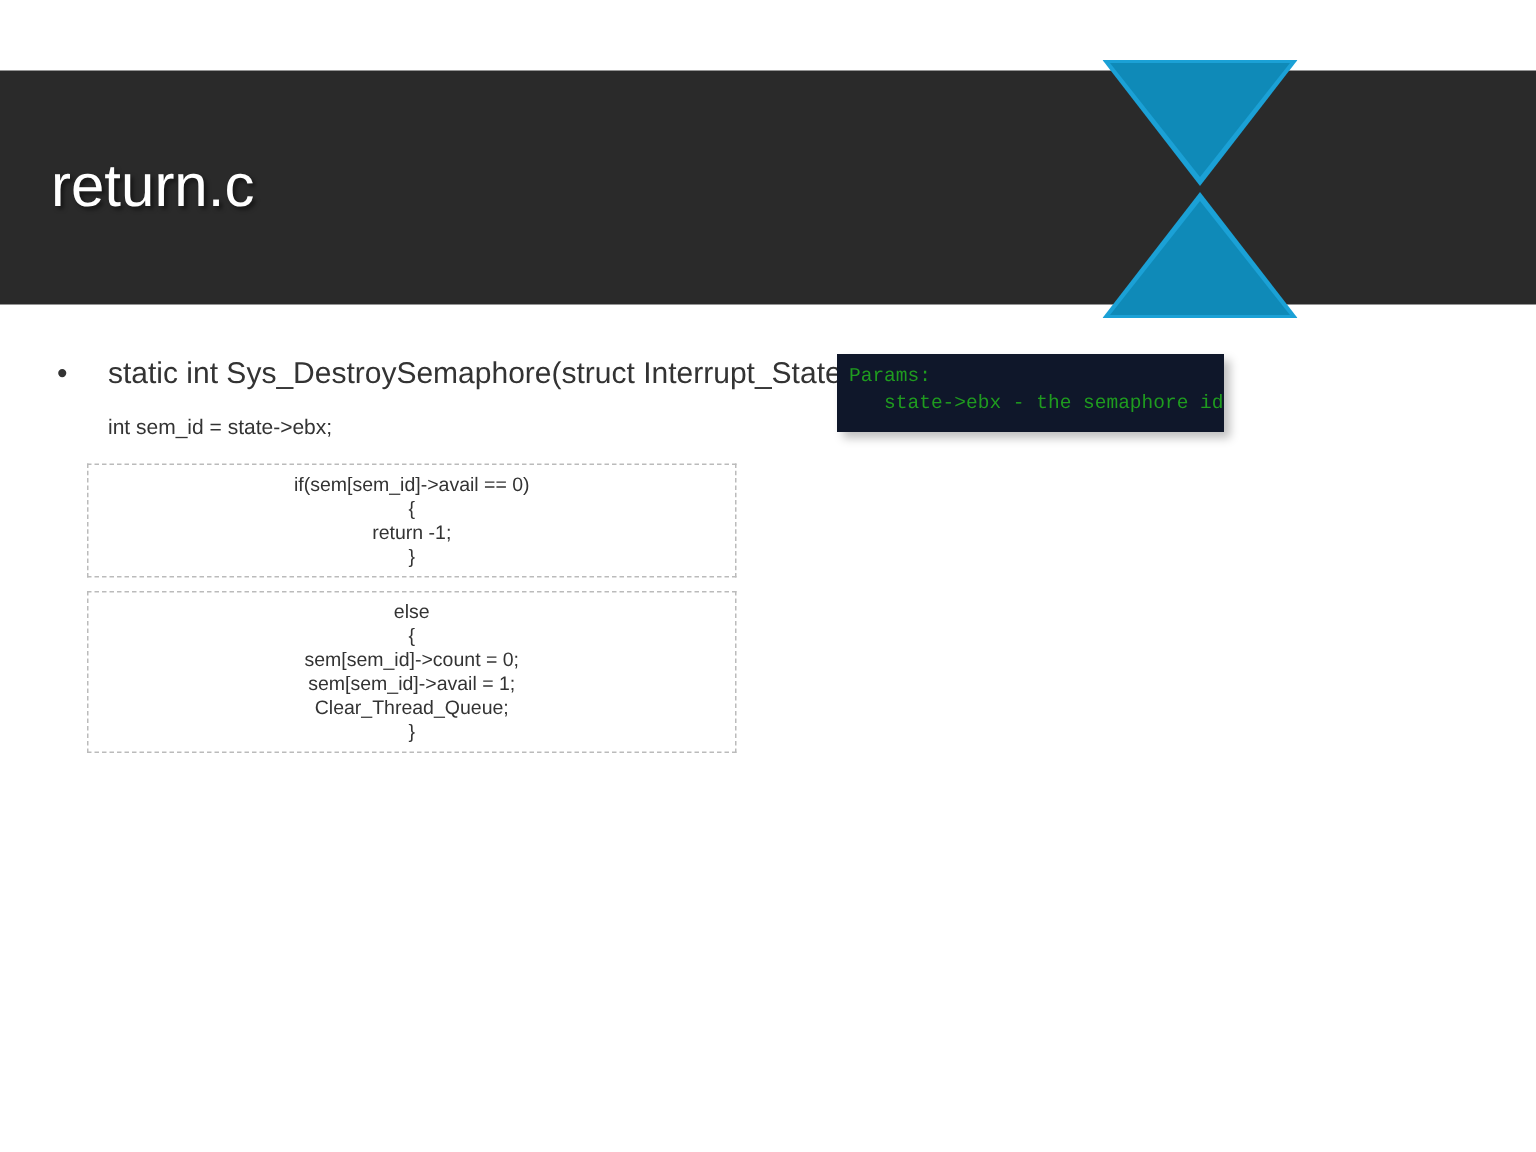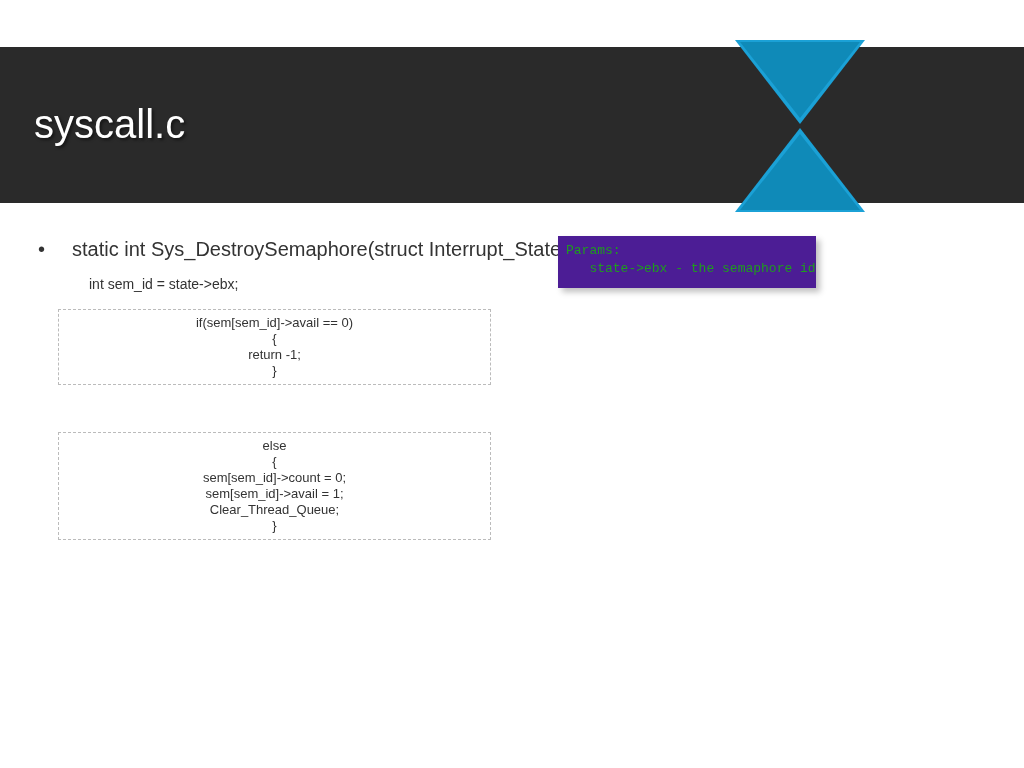--- a/index.html
+++ b/index.html
@@ -56,57 +56,57 @@
     font-size: 20px;
     color: #333;
     line-height: 26px;
   }
   .params-box {
     position: absolute;
     top: 236px;
     left: 558px;
     width: 258px;
     padding: 6px 8px 10px 8px;
-    background: #4c1d95;
+    background: #0f172a;
     box-shadow: 4px 4px 6px rgba(0,0,0,0.25);
     font-family: "Consolas", "Courier New", monospace;
     font-size: 13px;
     color: #1f9c1f;
     line-height: 18px;
     white-space: pre;
   }
   .sub-line {
     position: absolute;
     top: 276px;
-    left: 89px;
+    left: 72px;
     font-size: 14px;
     color: #333;
   }
   .code-box {
     position: absolute;
     left: 58px;
     width: 433px;
     border: 1px dashed #bbb;
     padding: 5px 8px 5px 8px;
     font-size: 13px;
     color: #333;
     line-height: 16px;
     white-space: pre;
     font-family: "Segoe UI", Arial, sans-serif;
     text-align: center;
   }
   .code-box-1 { top: 309px; }
-  .code-box-2 { top: 432px; }
+  .code-box-2 { top: 394px; }
 </style>
 </head>
 <body>
 
 <div class="header-band"></div>
 
-<div class="title">syscall.c</div>
+<div class="title">return.c</div>
 
 <div class="hourglass">
   <svg width="130" height="172" viewBox="0 0 130 172">
     <polygon points="0,0 130,0 65,84" fill="#1ba1d6"></polygon>
     <polygon points="5,2 125,2 65,78" fill="#0f8ab8"></polygon>
     <polygon points="65,88 0,172 130,172" fill="#1ba1d6"></polygon>
     <polygon points="65,94 5,170 125,170" fill="#0f8ab8"></polygon>
   </svg>
 </div>
 

